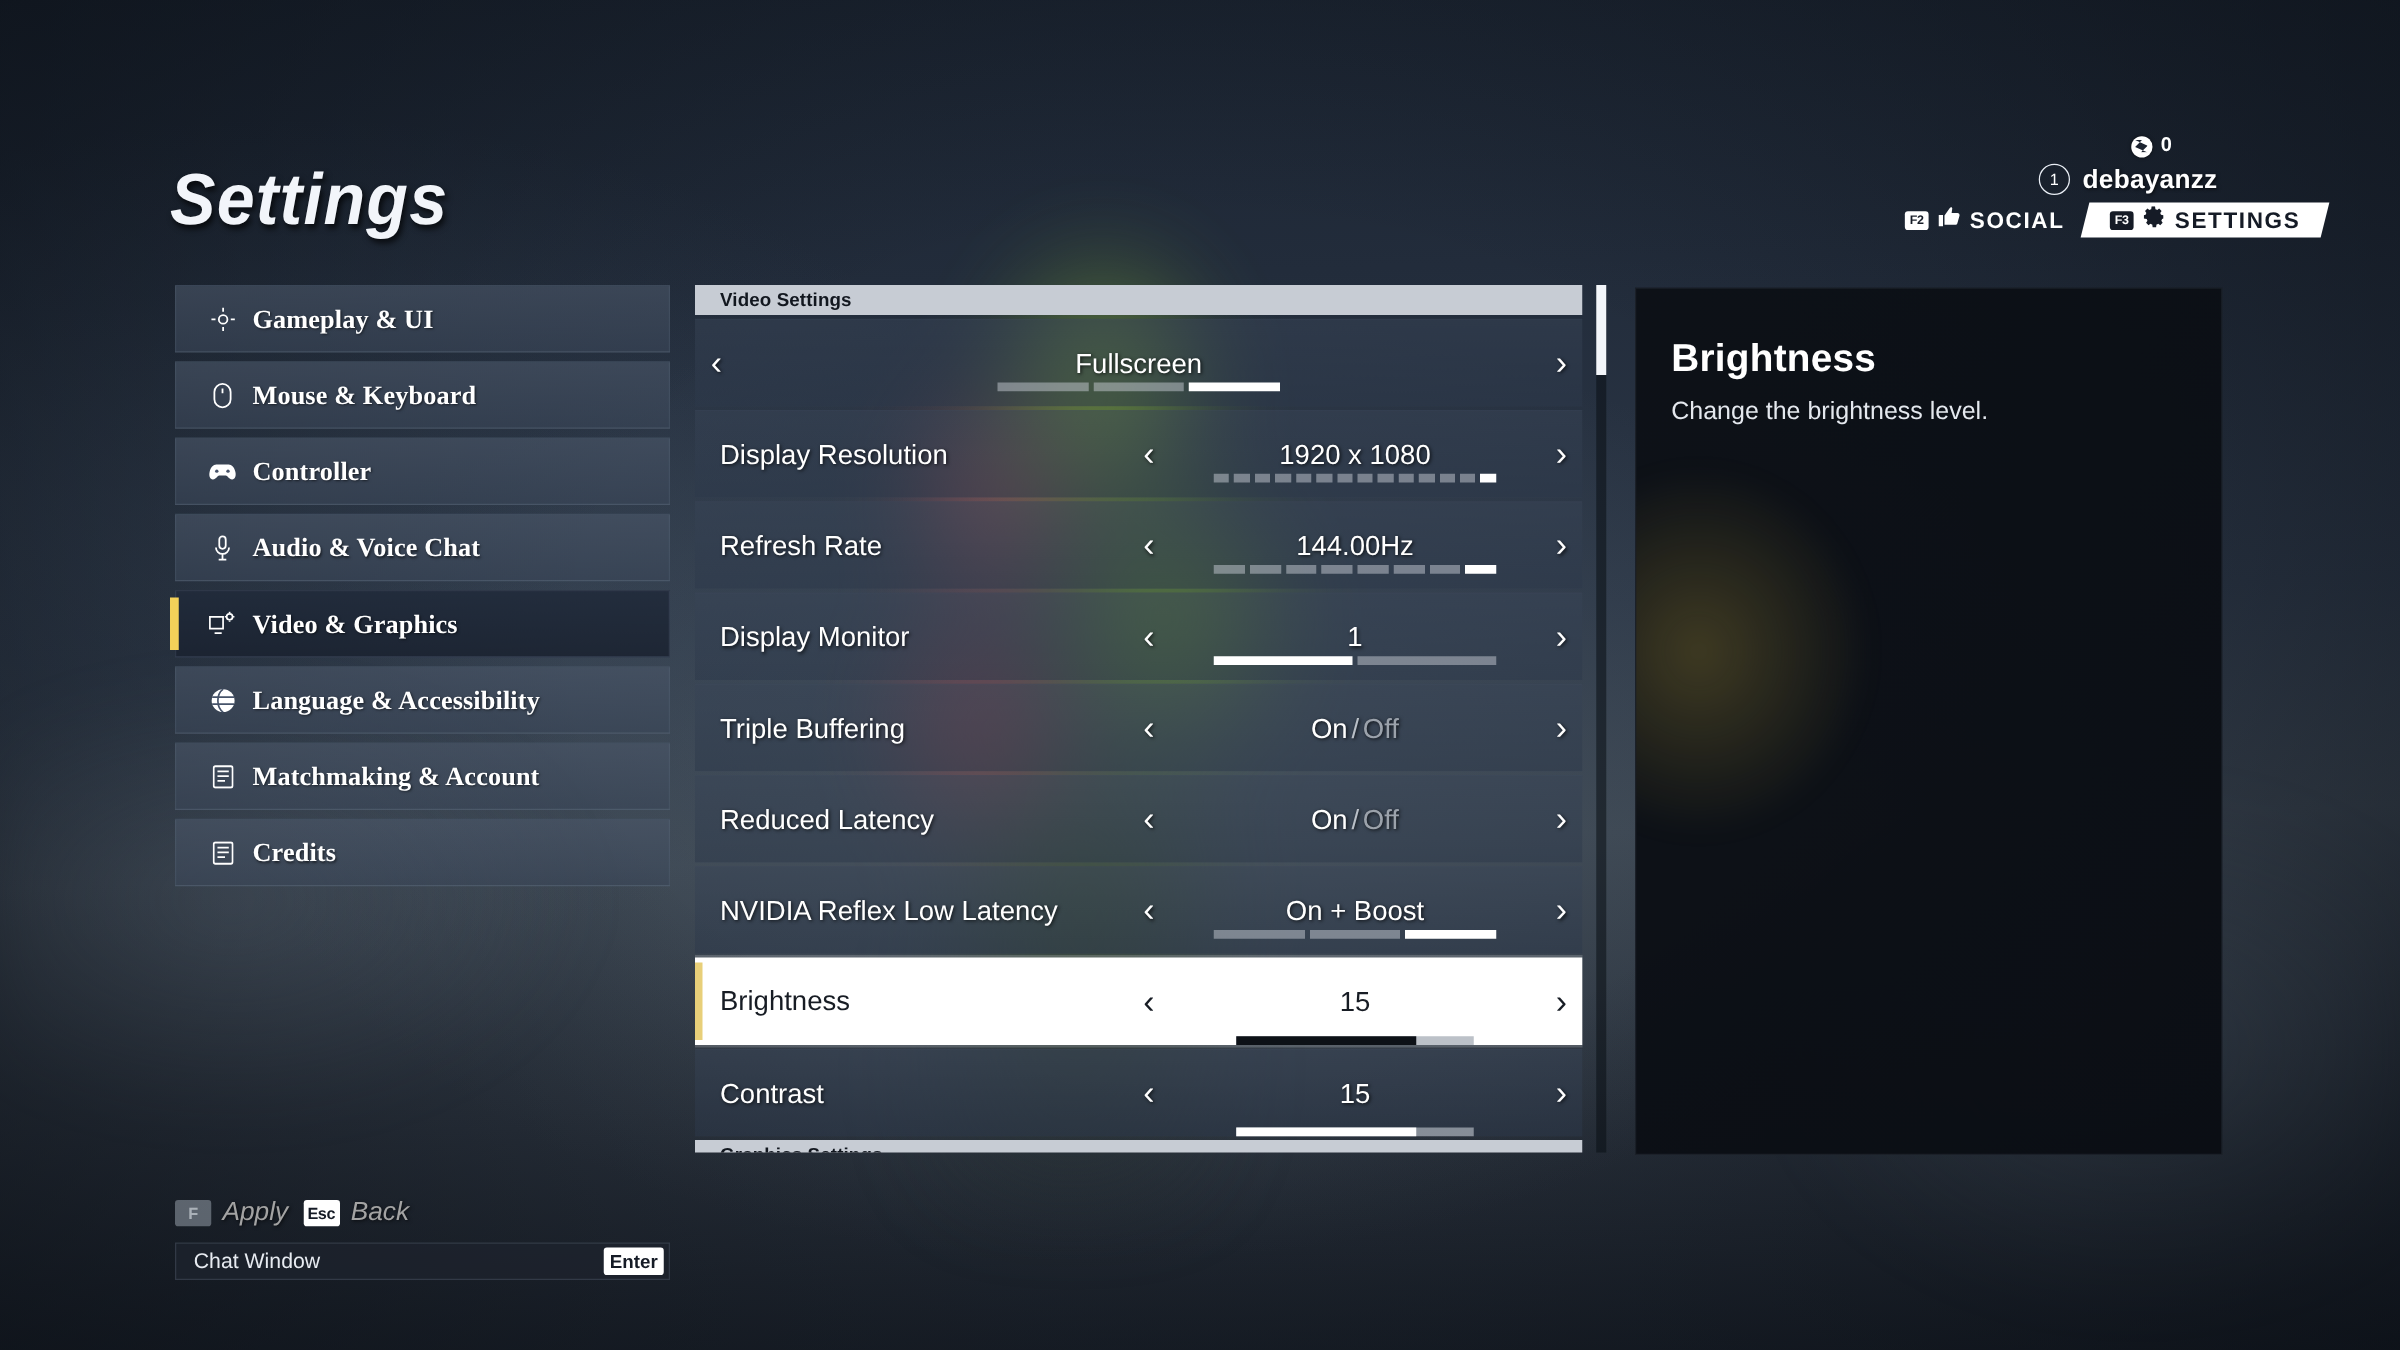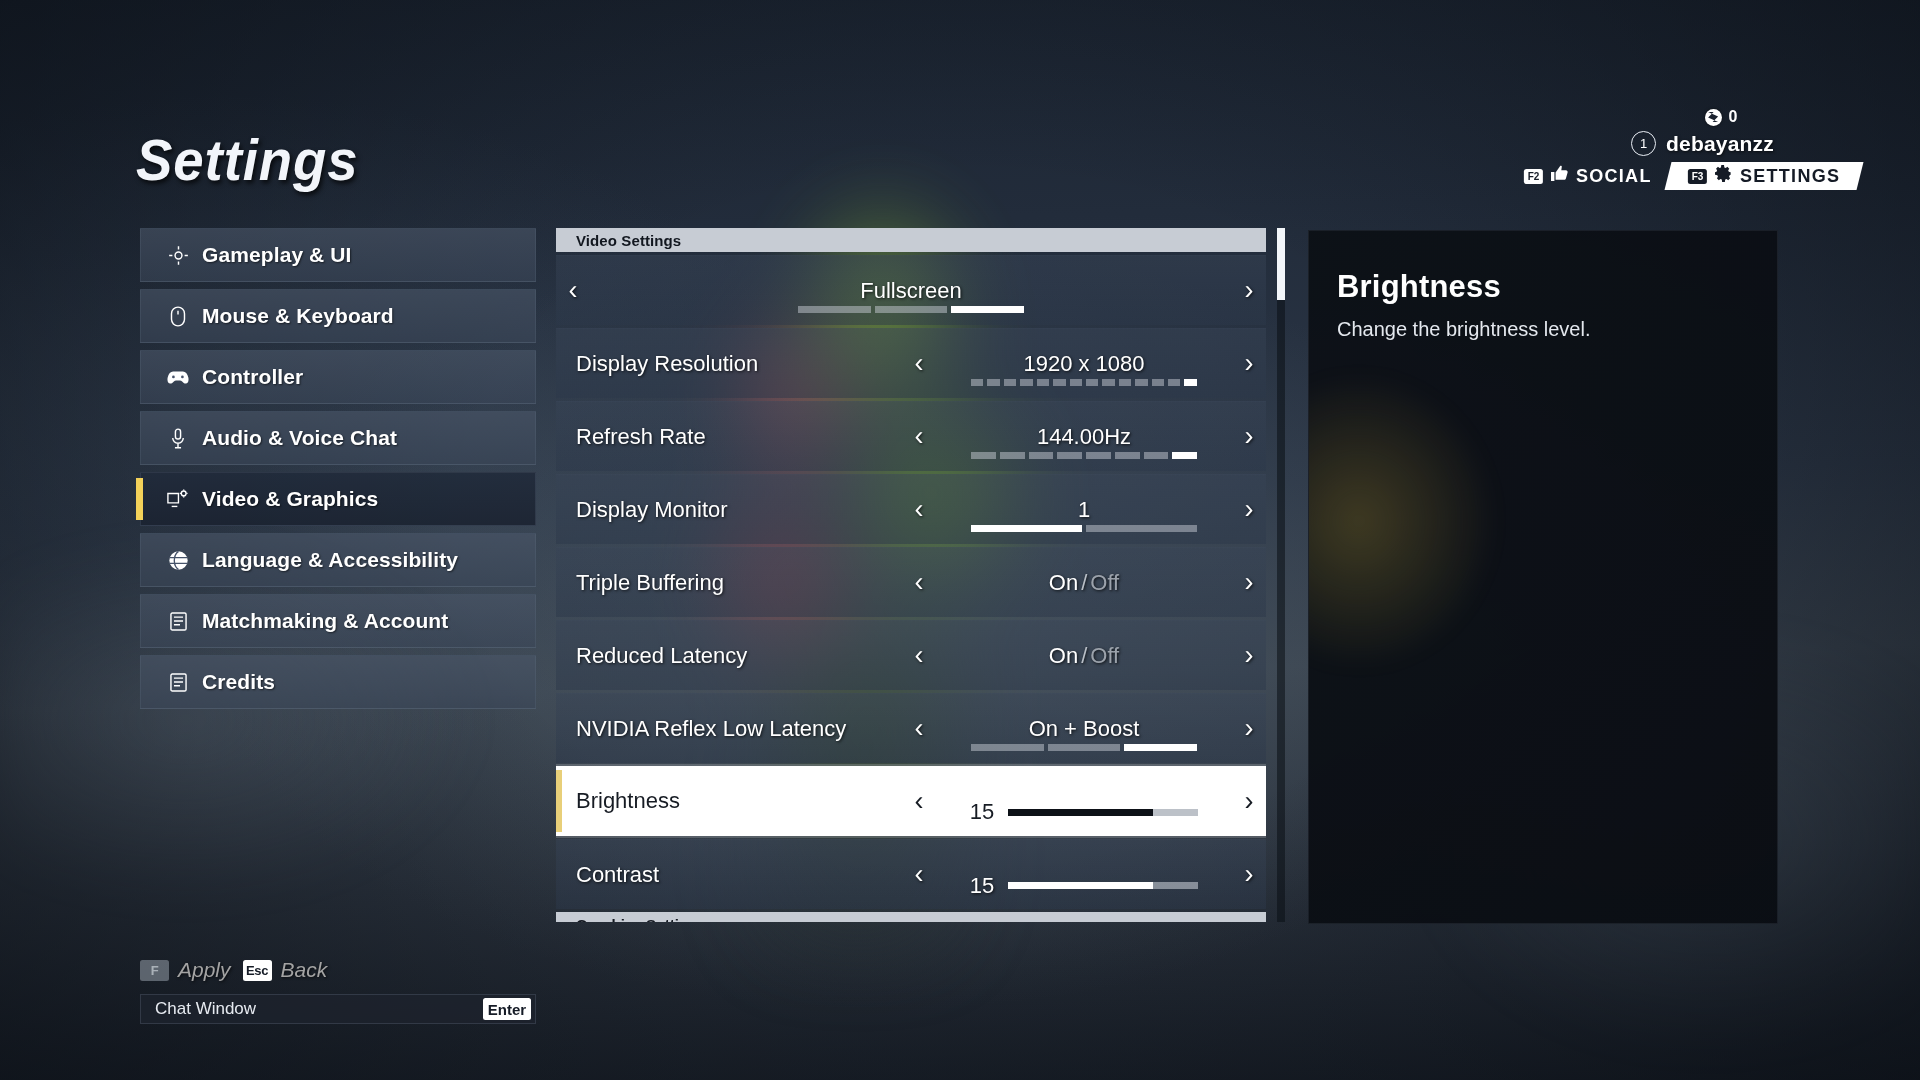--- a/index.html
+++ b/index.html
@@ -113,21 +113,21 @@
   #hud .tab-settings > * { transform:skewX(14deg); }
   #hud .tab-settings .keycap { background:#151b26; color:#fff; }
 
   
   #sidebar { position:absolute; left:140px; top:228px; width:396px; }
   .nav-item {
     position:relative; height:54px; margin-bottom:7px;
     display:flex; align-items:center;
     background:linear-gradient(180deg, rgba(74,86,104,.62) 0%, rgba(58,70,88,.62) 100%);
     border:1px solid rgba(120,136,158,.16);
-    padding-left:26px; gap:13px;
+    padding-left:26px; gap:13px;font-family:Liberation Serif, serif;
   }
   .nav-item .nicon {
     width:22px; height:22px; display:flex; align-items:center; justify-content:center;
     color:#fff; flex:0 0 22px;
   }
   .nav-item .nlabel {
     font-size:21px; font-weight:bold; color:#fff; letter-spacing:.1px;
     text-shadow:1px 1px 2px rgba(0,0,0,.55);
   }
   .nav-item.sel {
@@ -176,21 +176,21 @@
 
   
   .segs {
     position:absolute; bottom:12px; left:50%; transform:translateX(-50%);
     display:flex; gap:4px; width:226px;
   }
   .segs .s { flex:1; height:7px; background:rgba(205,210,218,.48); }
   .segs .s.on { background:#ffffff; }
 
   
-  .row.slider .valwrap { flex-direction:row; gap:14px;margin-top:22px; }
+  .row.slider .valwrap { flex-direction:column; gap:14px;margin-top:22px; }
   .row.slider .val { font-size:22px; }
   .sld { width:190px; height:7px; background:rgba(210,215,222,.55); position:relative; }
   .sld .fill { position:absolute; left:0; top:0; bottom:0; background:#fff; }
 
   
   .row.sel {
     background:#ffffff;
     border-top:none;
     box-shadow:0 0 0 2px rgba(255,255,255,.18);
   }

